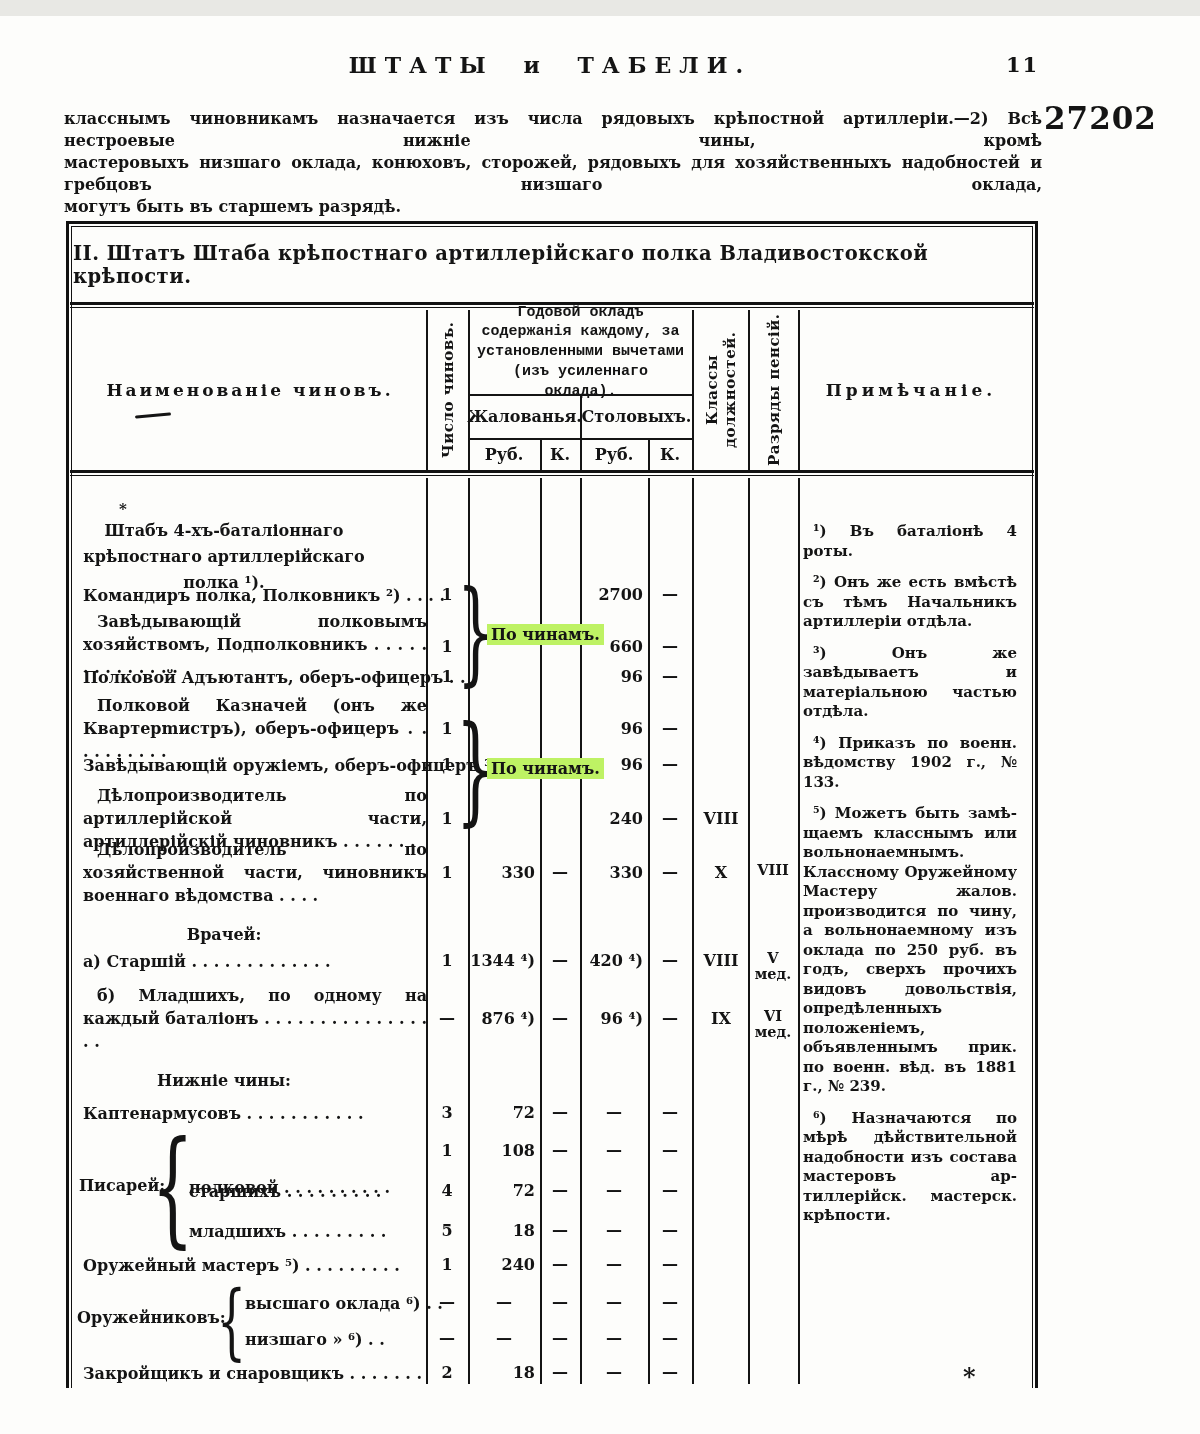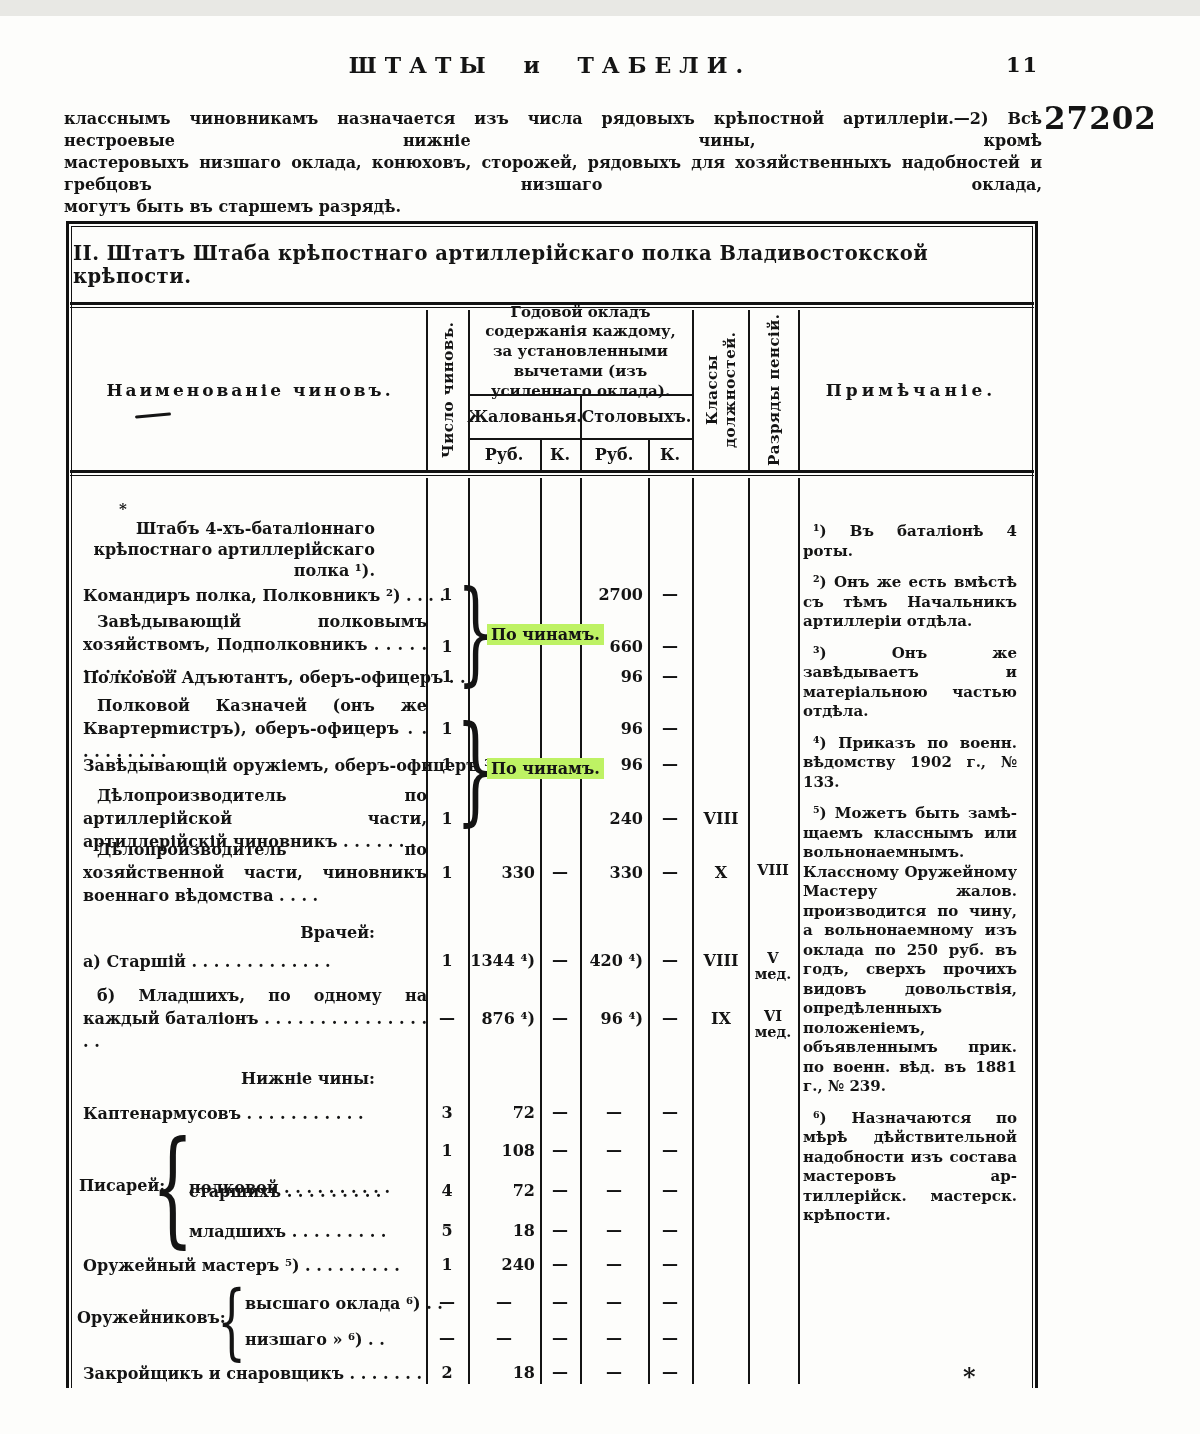--- a/index.html
+++ b/index.html
@@ -33,22 +33,22 @@
   .hcell{ position:absolute; display:flex; align-items:center; justify-content:center;
     font-weight:700; text-align:center; }
   .rot{ writing-mode:vertical-rl; transform:rotate(180deg); font-size:15px; letter-spacing:.5px; }
   .hv{ position:absolute; width:2px; background:#141414; }
   .squig{ position:absolute; left:62px; top:104px; width:36px; height:3px;
     background:#141414; transform:rotate(-5deg); border-radius:2px; }
 
   .tb{ position:absolute; left:0; top:250px; width:950px; height:906px; }
   .vl{ position:absolute; top:0; height:100%; width:2px; background:#141414; }
 
-  .sec-row{ position:absolute; left:0; width:302px; text-align:right;
-    font-size:16px; font-weight:700; line-height:21px; }
+  .sec-row{ position:absolute; left:0; width:302px; text-align:center;
+    font-size:16px; font-weight:700; line-height:26px; }
   .row-name{ position:absolute; font-size:16px; font-weight:700; line-height:23px; }
   .row-name.nw{ white-space:nowrap; }
   .row-name.jw{ text-align:justify; text-indent:14px; hyphens:manual; }
   .cell{ position:absolute; font-size:16px; font-weight:700; line-height:22px; }
   .cell.ctr{ text-align:center; }
   .cell.num{ text-align:right; padding-right:4px; }
   .cell.pens{ font-size:14.5px; line-height:16px; }
 
   .brace{ position:absolute; display:flex; align-items:center; justify-content:center;
     font-weight:400; pointer-events:none; }
@@ -85,21 +85,21 @@
 
       <div class="t-title">II. Штатъ Штаба крѣпостнаго артиллерійскаго полка Владивостокской крѣпости.</div>
       <div class="drule" style="top:74px"></div>
 
       <div class="hband">
         <div class="hcell" style="left:0;width:354px;top:0;height:160px;font-size:17px;letter-spacing:3px;">Наименованіе чиновъ.</div>
         <div class="squig"></div>
 
         <div class="hcell rot" style="left:354px;width:41px;top:0;height:160px;">Число чиновъ.</div>
 
-        <div class="hcell" style="left:396px;width:223px;top:0;height:84px;font-size:15px;line-height:1.32;padding:4px 6px;">Годовой окладъ содержанія каждому, за установленными вычетами (изъ усиленнаго оклада).</div>
+        <div class="hcell" style="left:396px;width:223px;top:0;height:84px;font-size:15px;line-height:1.32;padding:4px 6px;font-family:Liberation Mono, monospace;">Годовой окладъ содержанія каждому, за установленными вычетами (изъ усиленнаго оклада).</div>
         <div class="hv" style="left:396px;top:84px;width:223px;height:1.5px;"></div>
 
         <div class="hcell" style="left:396px;width:111px;top:85px;height:43px;font-size:16px;">Жалованья.</div>
         <div class="hcell" style="left:508px;width:111px;top:85px;height:43px;font-size:16px;">Столовыхъ.</div>
         <div class="hv" style="left:396px;top:128px;width:223px;height:1.5px;"></div>
 
         <div class="hcell" style="left:396px;width:70px;top:129px;height:31px;font-size:16px;">Руб.</div>
         <div class="hcell" style="left:468px;width:38px;top:129px;height:31px;font-size:16px;">К.</div>
         <div class="hcell" style="left:508px;width:66px;top:129px;height:31px;font-size:16px;">Руб.</div>
         <div class="hcell" style="left:576px;width:42px;top:129px;height:31px;font-size:16px;">К.</div>

